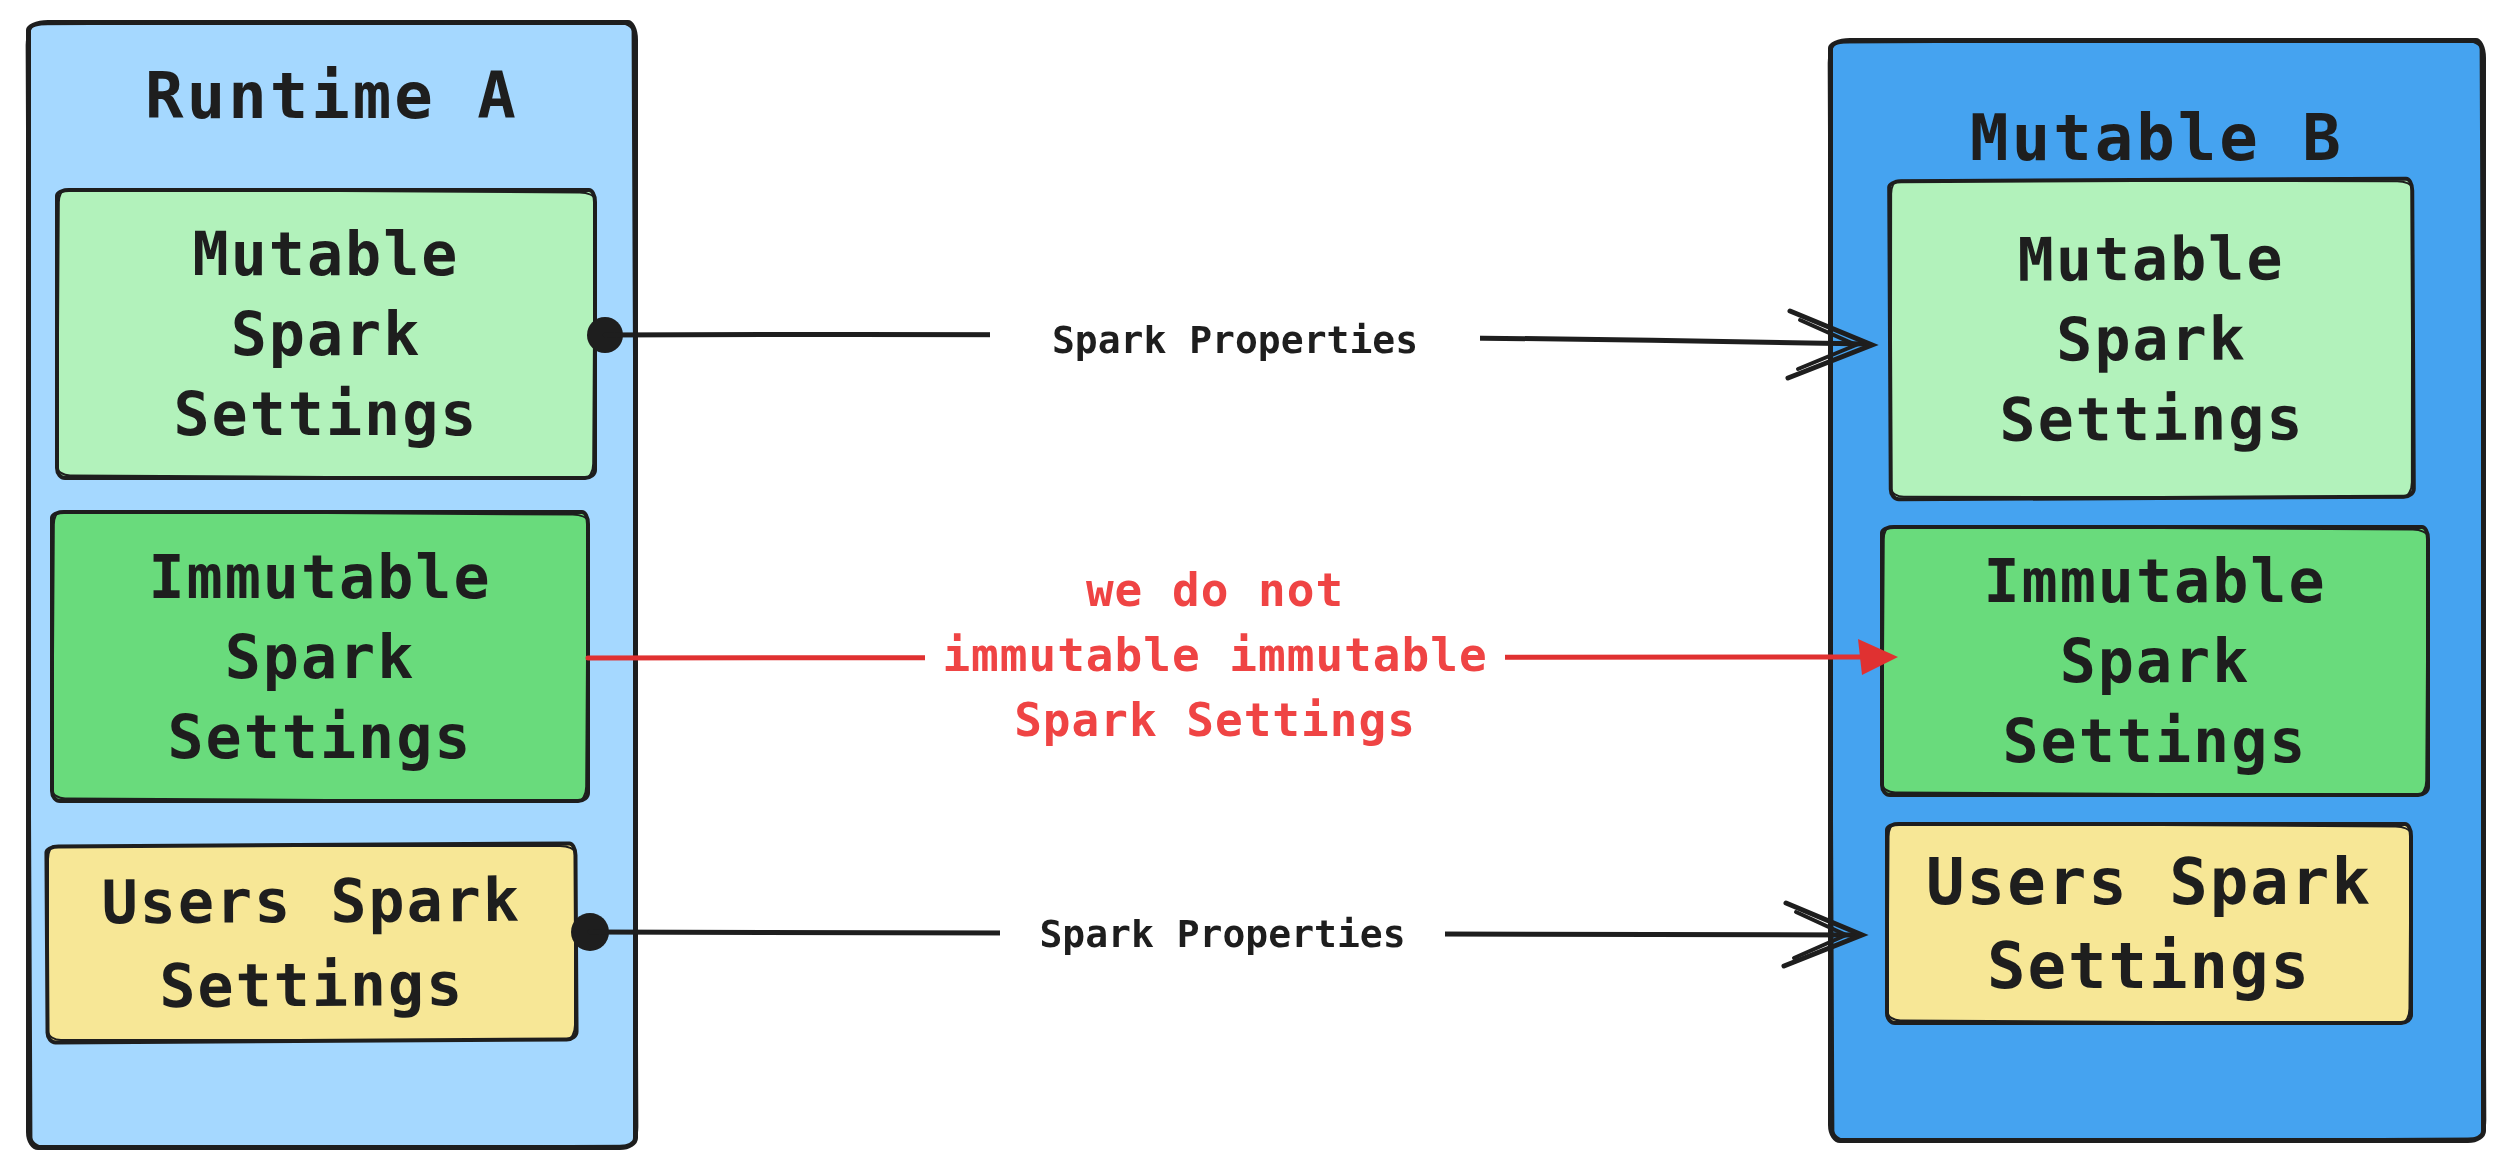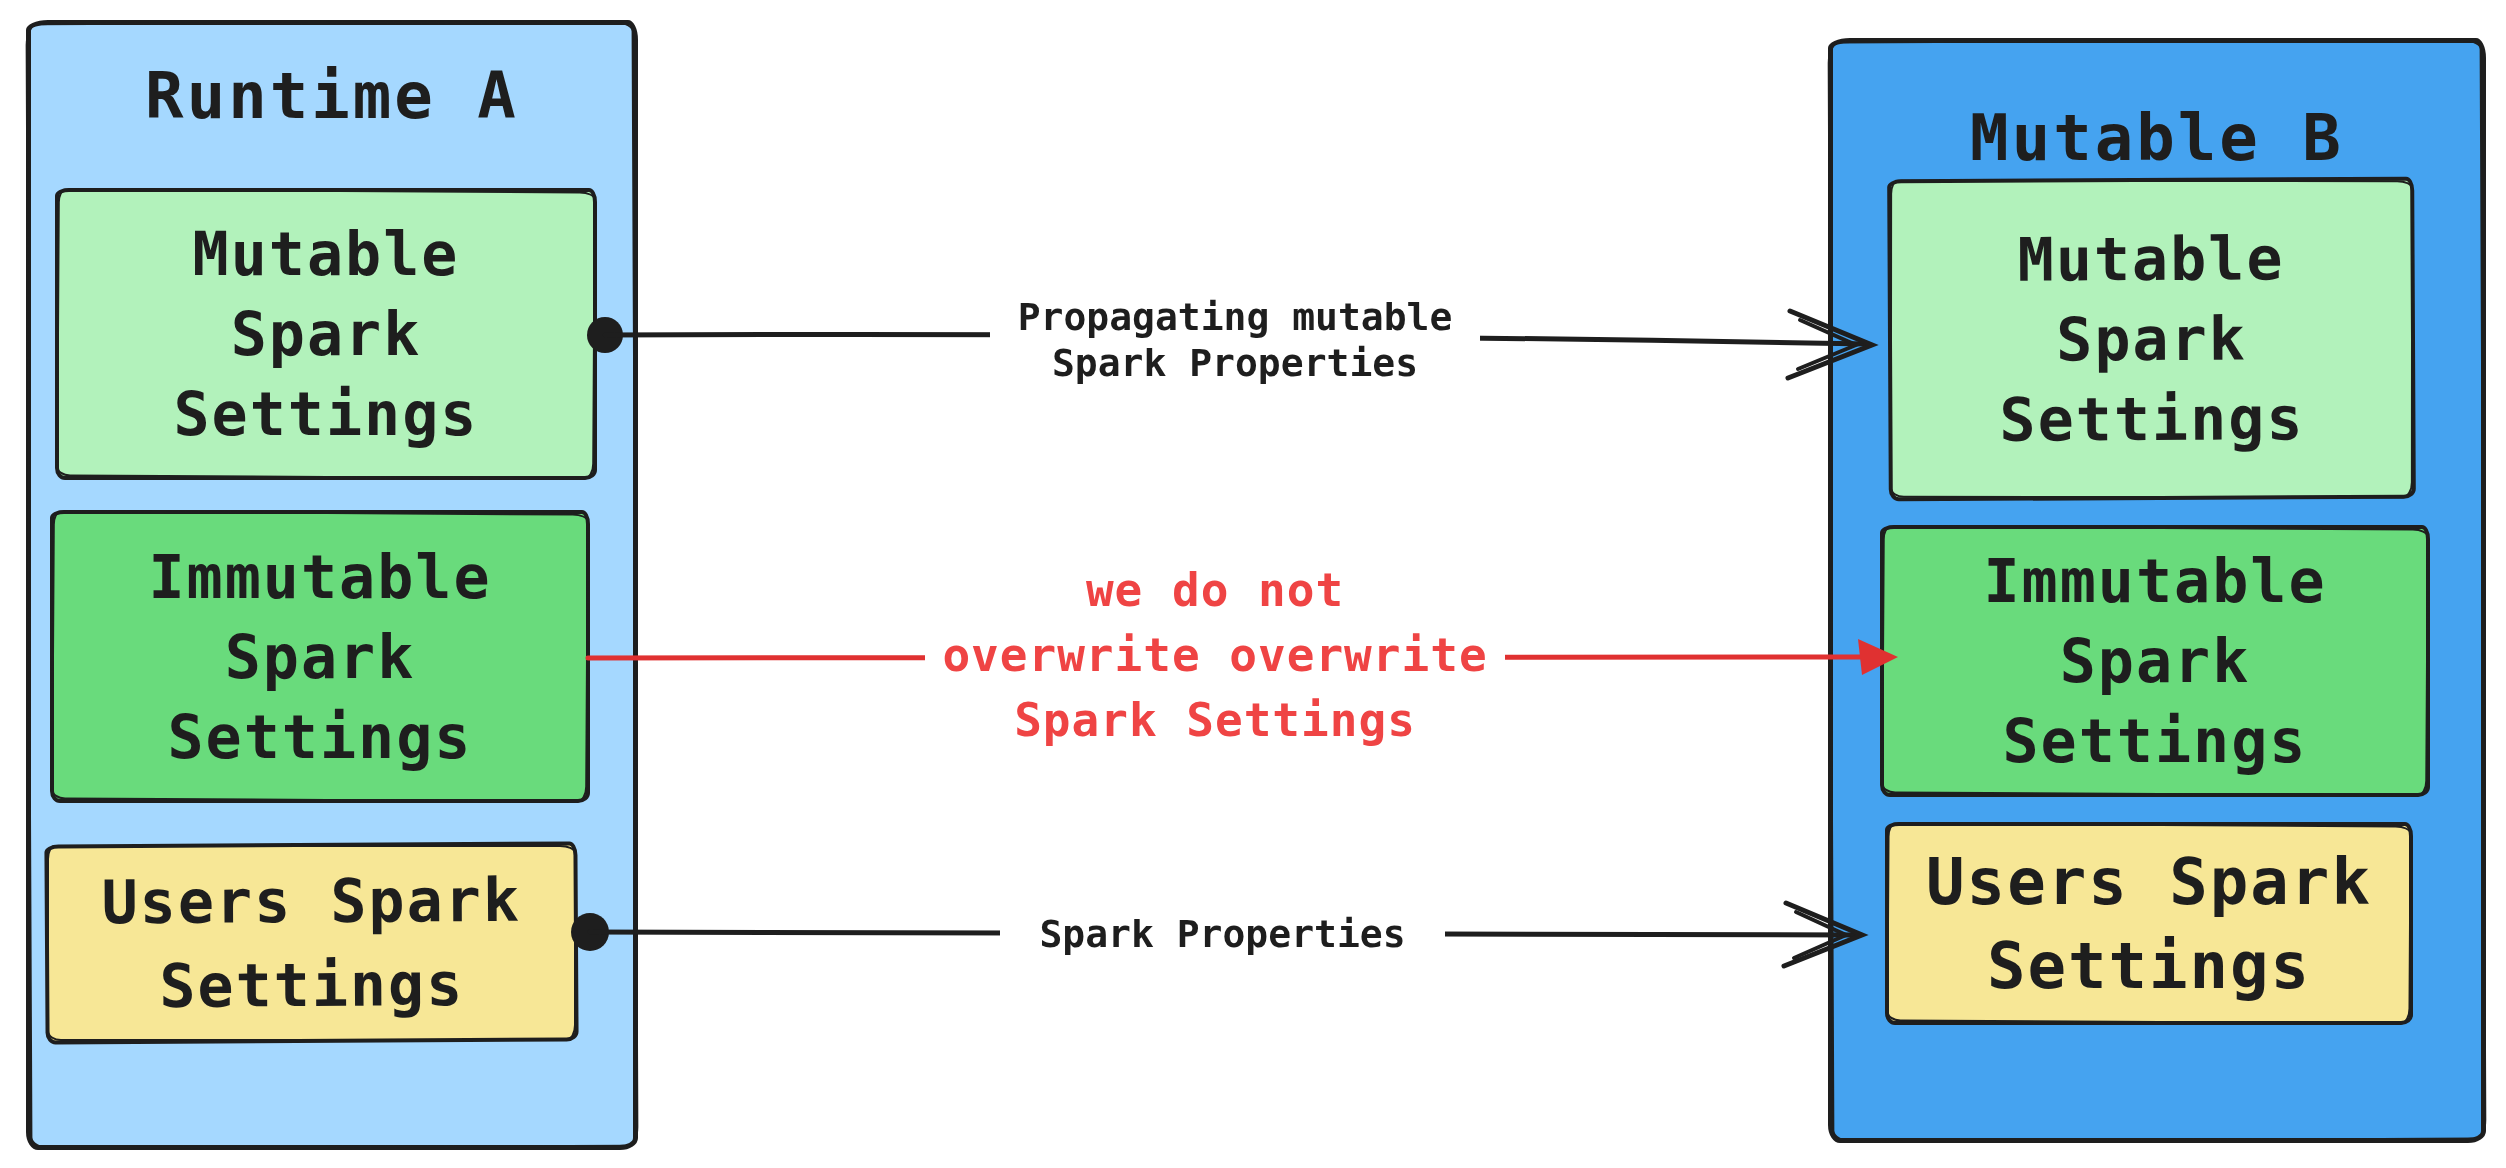--- a/index.html
+++ b/index.html
@@ -123,25 +123,24 @@
 
   <g>
     <circle cx="590" cy="932" r="19" fill="#1e1e1e"></circle>
     <path d="M590 932 Q1225 933 1858 935" stroke="#1e1e1e" stroke-width="5" fill="none" stroke-linecap="round"></path>
     <path d="M1786 903 L1862 935 L1784 966" stroke="#1e1e1e" stroke-width="5" fill="none" stroke-linecap="round"></path>
     <path d="M1796 912 L1846 935 L1794 958" stroke="#1e1e1e" stroke-width="4" fill="none" stroke-linecap="round"></path>
   </g>
 </svg>
 
 <div class="arrow-label" id="label-mutable">
-  <div>Propagating mutable</div>
   <div>Spark Properties</div>
 </div>
 
 <div class="arrow-label" id="label-immutable">
   <div>we do not</div>
-  <div>overwrite overwrite</div>
+  <div>immutable immutable</div>
   <div>Spark Settings</div>
 </div>
 
 <div class="arrow-label" id="label-users">
   <div>Spark Properties</div>
 </div>
 
 </body></html>

